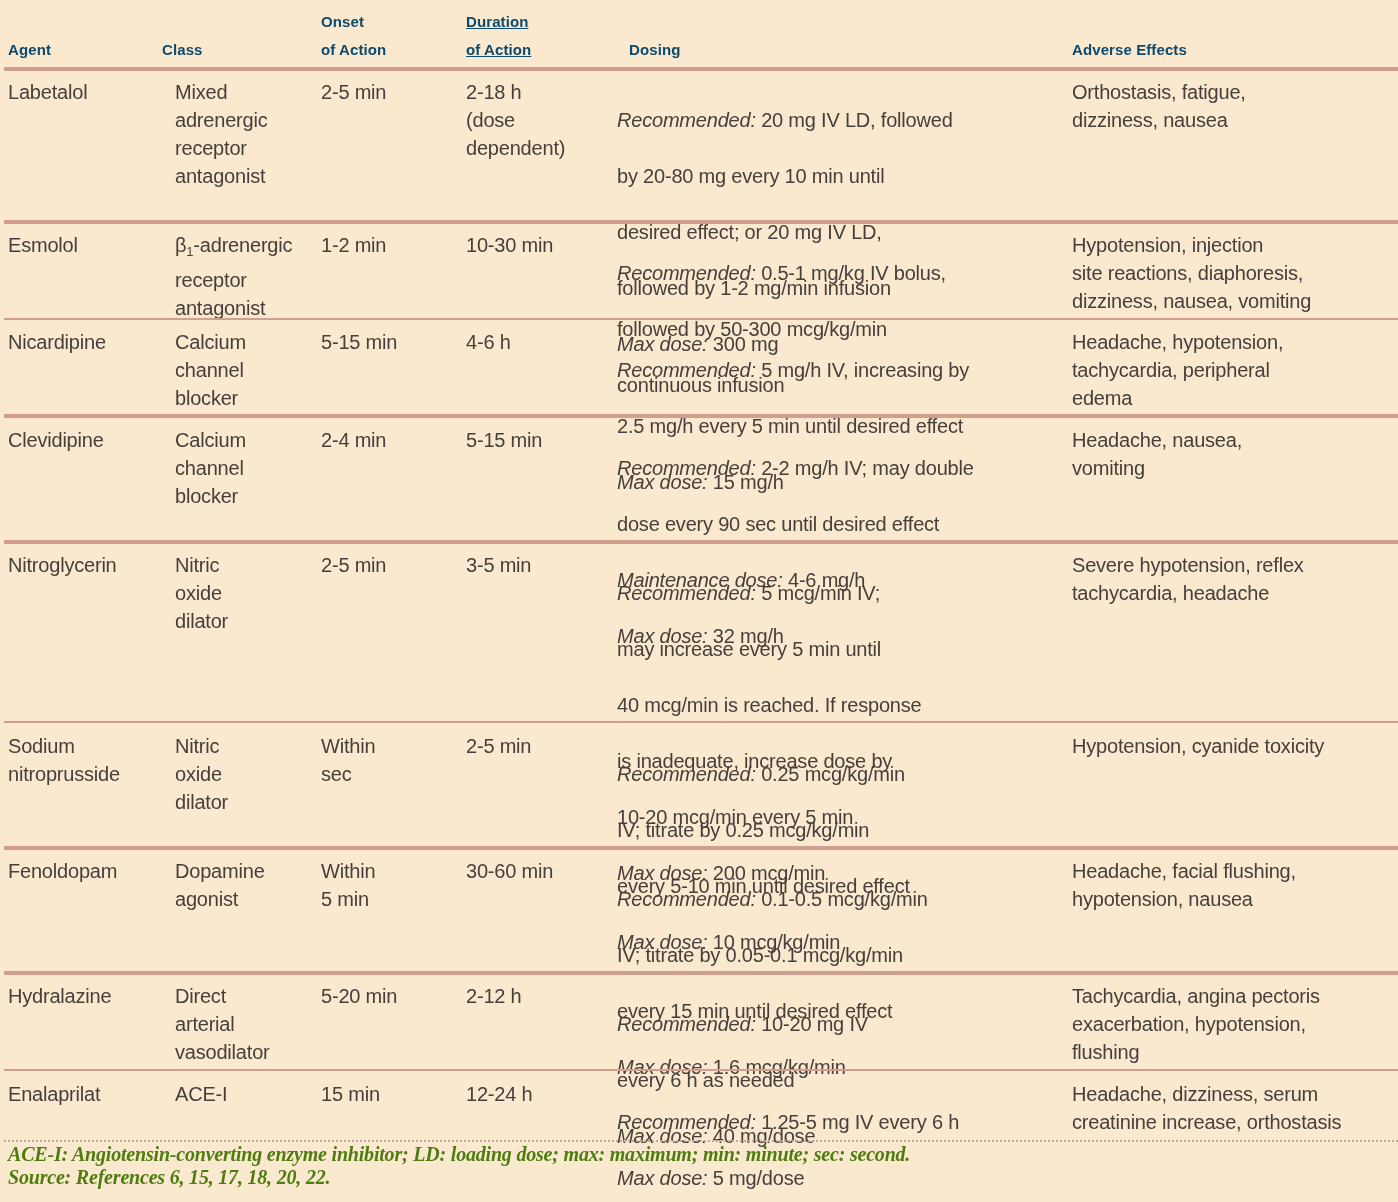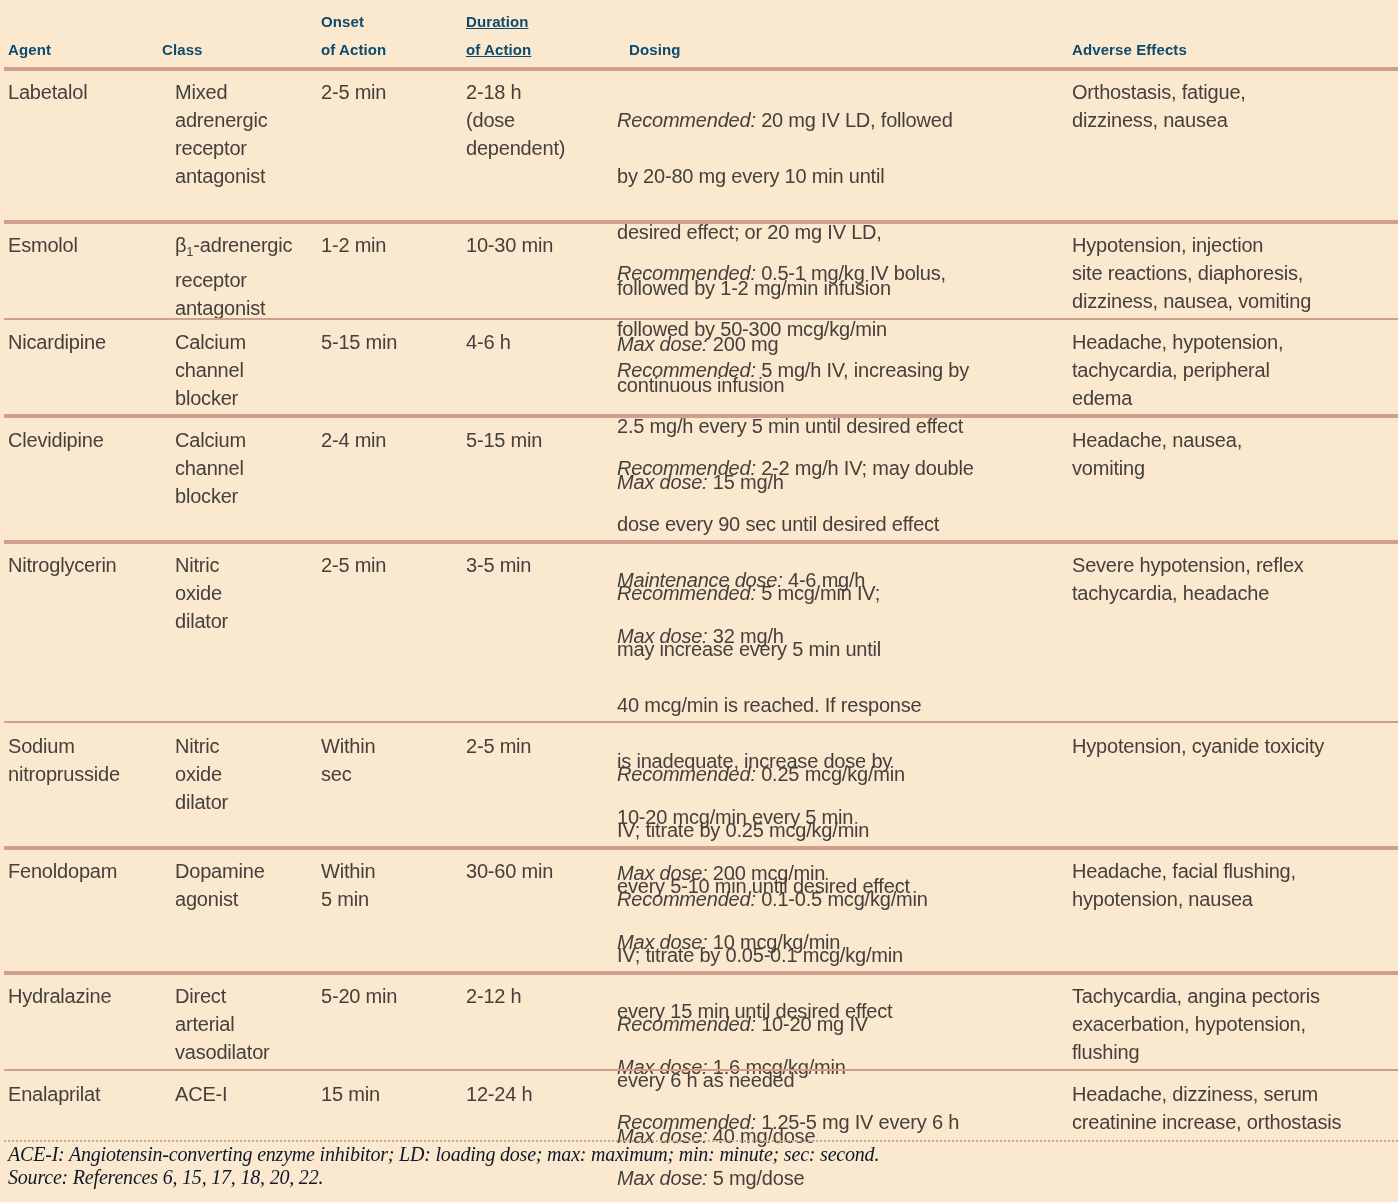--- a/index.html
+++ b/index.html
@@ -70,22 +70,23 @@
     .dose-label { font-style: italic; margin-top: 40px; }
     .sub { font-size: 13px; vertical-align: -4px; }
     .footnote {
       position: absolute;
       left: 8px;
       top: 1143px;
       font-family: "Liberation Serif", serif;
       font-style: italic;
       font-size: 20px;
       line-height: 23px;
-      color: #0f172a;
+      color: #4d7c0f;
       letter-spacing: -0.2px;
+      font-weight: bold;
     }
     .foot-rule {
       position: absolute;
       left: 4px;
       top: 1140px;
       width: 1394px;
       height: 0;
       border-top: 2px dotted #c9a594;
     }
   </style>
@@ -114,21 +115,21 @@
 antagonist</div>
     <div class="cell c-onset">2-5 min</div>
     <div class="cell c-dur">2-18 h
 (dose
 dependent)</div>
     <div class="cell c-dose">
       <span class="dose-line"><span class="dose-label">Recommended:</span><span> 20 mg IV LD, followed</span></span>
       <span class="dose-line"><span>by 20-80 mg every 10 min until</span></span>
       <span class="dose-line"><span>desired effect; or 20 mg IV LD,</span></span>
       <span class="dose-line"><span>followed by 1-2 mg/min infusion</span></span>
-      <span class="dose-line"><span class="dose-label">Max dose:</span><span> 200 mg</span></span>
+      <span class="dose-line"><span class="dose-label">Max dose:</span><span> 300 mg</span></span>
     </div>
     <div class="cell c-adv">Orthostasis, fatigue,
 dizziness, nausea</div>
   </div>
   <div class="rule" style="top:220px;"></div>
 
   <div class="row" style="top:231px;">
     <div class="cell c-agent">Esmolol</div>
     <div class="cell c-class"><span>β</span><span class="sub">1</span><span>-adrenergic
 receptor

